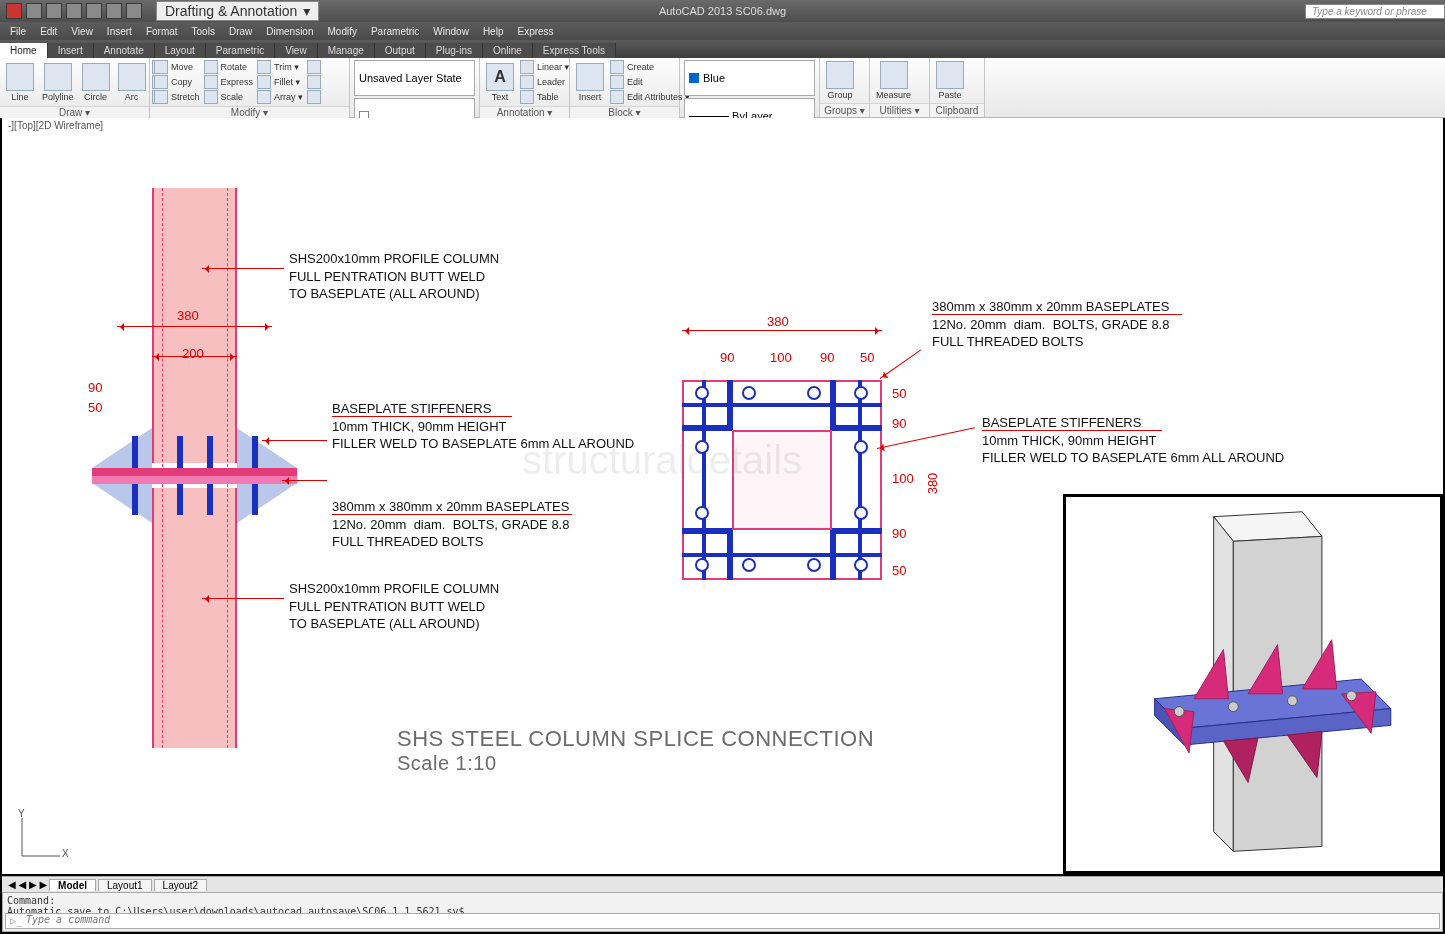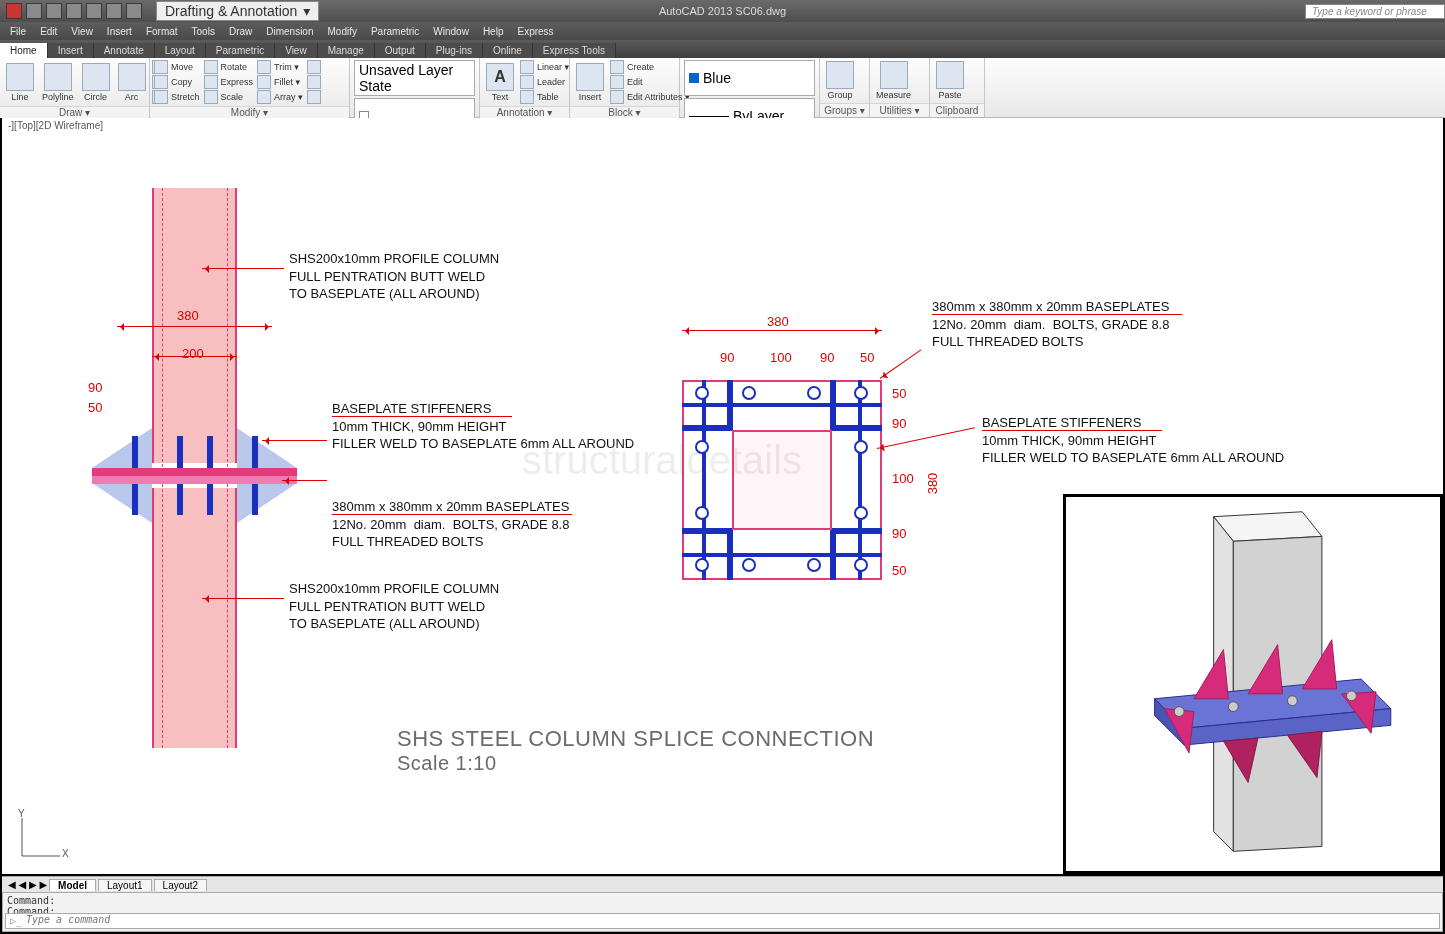--- a/index.html
+++ b/index.html
@@ -24,21 +24,21 @@
 .ribbon { height: 60px; background: linear-gradient(#fdfdfd,#e8e8e8); border-bottom: 1px solid #b5b5b5; display: flex; }
 .panel { border-right: 1px solid #c6c6c6; display: flex; flex-direction: column; }
 .panel-body { flex: 1; display: flex; align-items: center; padding: 2px 4px; gap: 4px; }
 .panel-title { height: 14px; font-size: 10px; color: #555; text-align: left; border-top: 1px solid #d5d5d5; background: #f3f3f3; display: flex; align-items: center; justify-content: center; gap: 4px; }
 .rbtn { display: flex; flex-direction: column; align-items: center; gap: 1px; font-size: 9px; color: #333; padding: 0 2px; }
 .ricon { width: 18px; height: 18px; background: #dde6f0; border: 1px solid #9ab; }
 .ricon.big { width: 28px; height: 28px; }
 .rcol { display: flex; flex-direction: column; gap: 1px; font-size: 9px; color: #333; }
 .rrow { display: flex; align-items: center; gap: 3px; white-space: nowrap; }
 .ricon.sm { width: 14px; height: 14px; }
-.combo { height: 16px; border: 1px solid #aaa; background: #fff; font-size: 14px; padding: 17px 4px; display: flex; align-items: center; }
+.combo { height: 16px; border: 1px solid #aaa; background: #fff; font-size: 11px; padding: 17px 4px; display: flex; align-items: center; }
 
 
 .canvas { position: absolute; left: 2px; right: 2px; top: 118px; bottom: 60px; background: #fff; }
 .viewlabel { position: absolute; left: 6px; top: 2px; font-size: 10px; color: #555; }
 .dwg-text { position: absolute; font-family: Arial, sans-serif; font-size: 13px; color: #111; line-height: 1.35; white-space: pre; }
 .dim-text { position: absolute; font-family: Arial, sans-serif; font-size: 13px; color: #d00; }
 .title-text { position: absolute; font-family: Arial, sans-serif; font-size: 22px; color: #6b6b6b; letter-spacing: 0.5px; }
 .ucs { position: absolute; left: 14px; bottom: 10px; font-size: 10px; color: #555; }
 
 
@@ -450,18 +450,19 @@
 
 <div class="layout-tabs">
   <span>◀ ◀ ▶ ▶</span>
   <div class="lt active">Model</div>
   <div class="lt">Layout1</div>
   <div class="lt">Layout2</div>
 </div>
 
 <div class="cmdzone">
   <div>Command:</div>
+  <div>Automatic save to C:\Users\user\downloads\autocad autosave\SC06_1_1_5621.sv$ ...</div>
   <div>Command:</div>
   <div class="cmd-input">
     <span style="position:absolute;left:4px;top:1px;font-style:normal;color:#888">▷_</span>
     <span>Type a command</span>
   </div>
 </div>
 
 </body></html>

